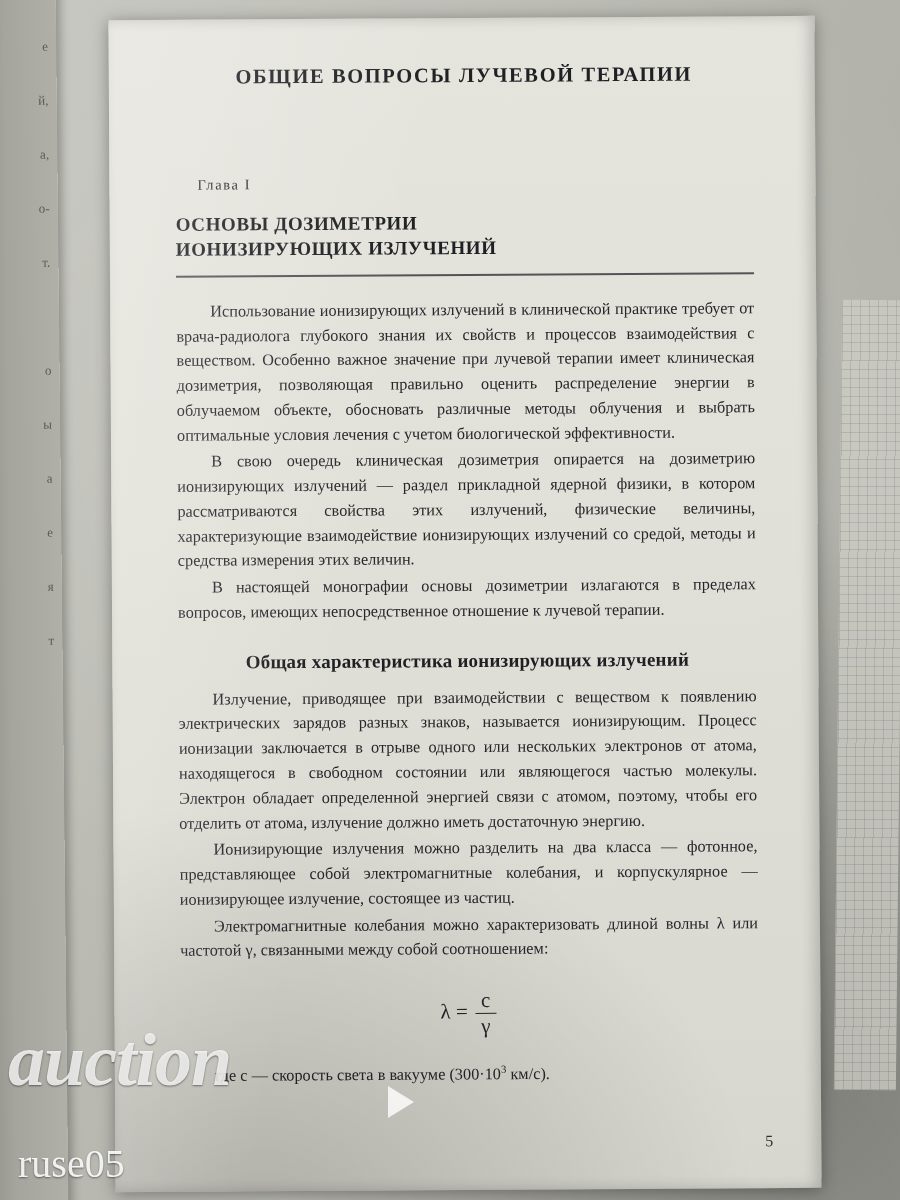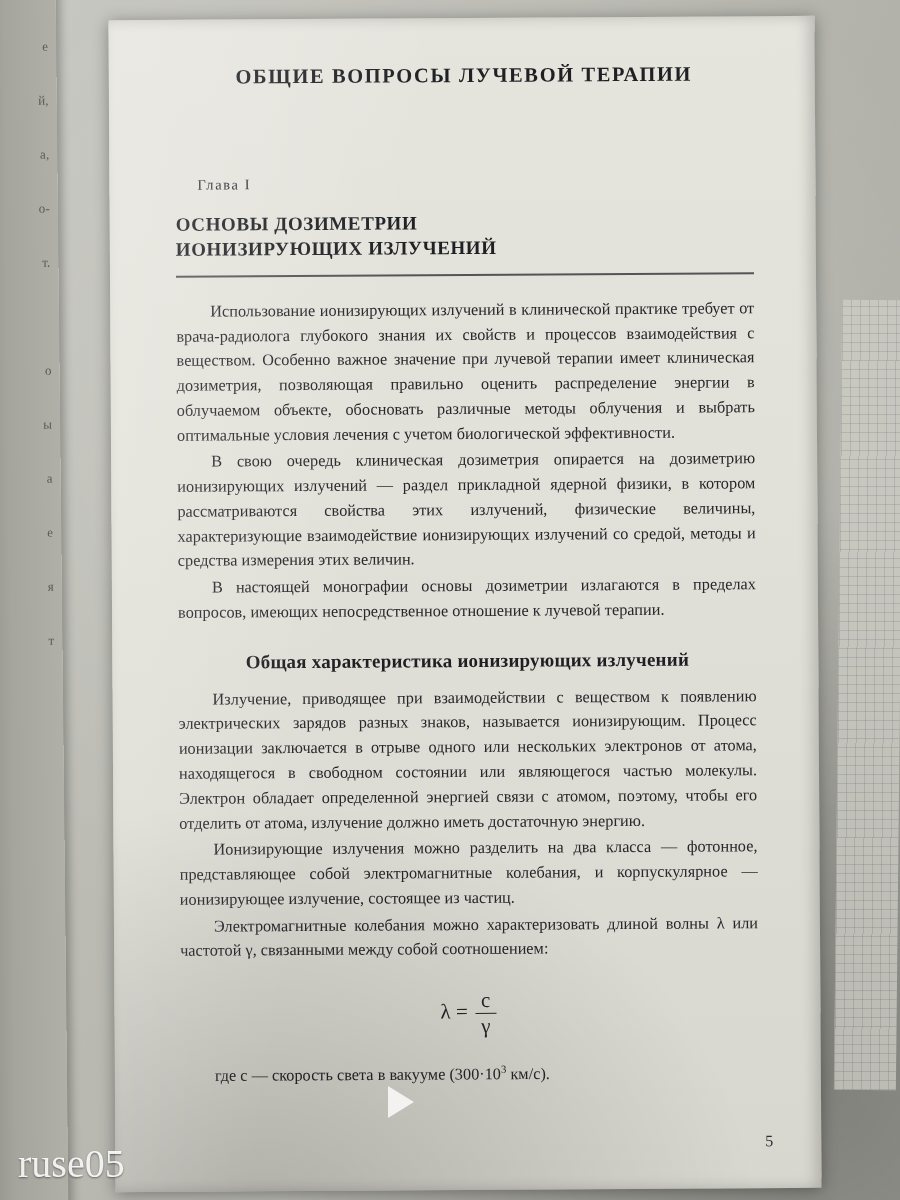--- a/index.html
+++ b/index.html
@@ -282,16 +282,17 @@
         </span>
       </div>
 
       <p class="after-formula"><span>где c — скорость света в вакууме (300·10</span><sup>3</sup><span> км/с).</span></p>
 
     </div>
 
     <div class="page-number">5</div>
   </div>
 
+  <div class="wm wm-auction">auction</div>
   <div class="wm-play"></div>
   <div class="wm wm-ruse">ruse05</div>
 
 </div>
 
 </body></html>

